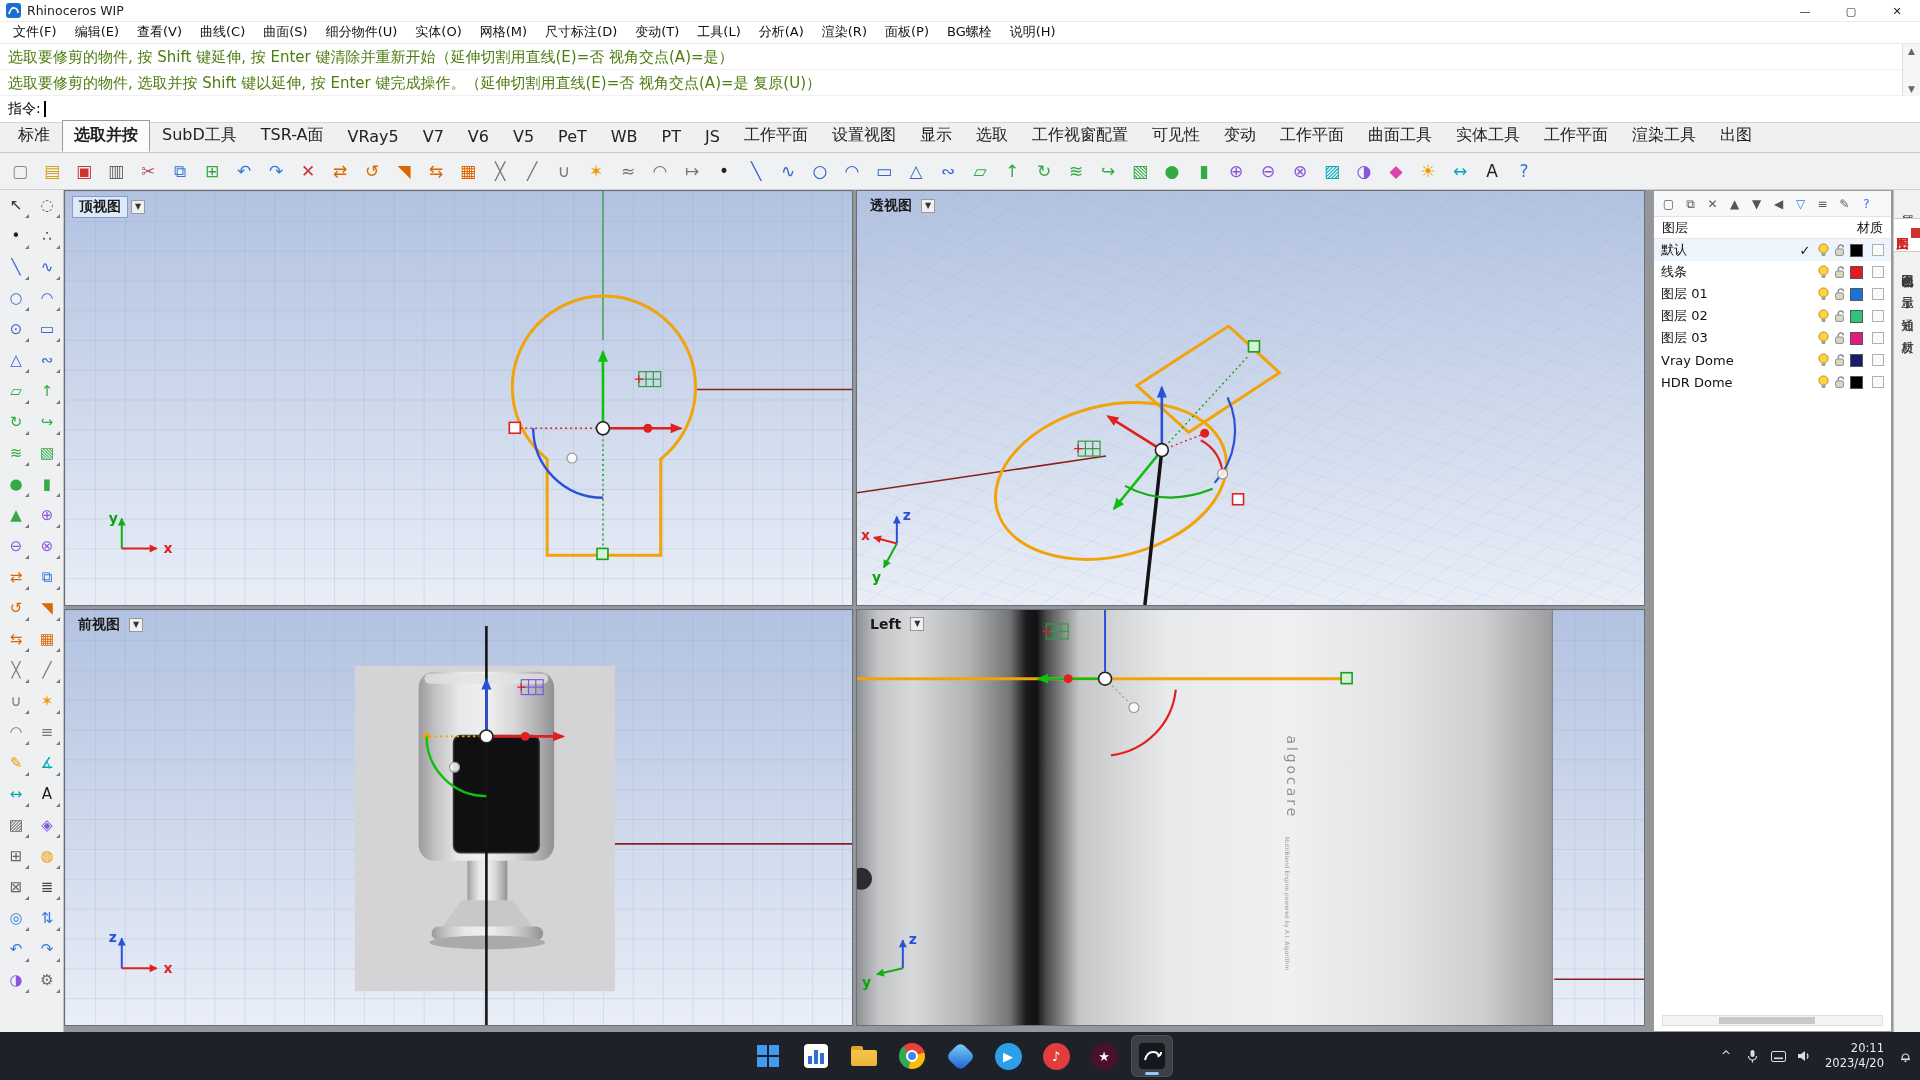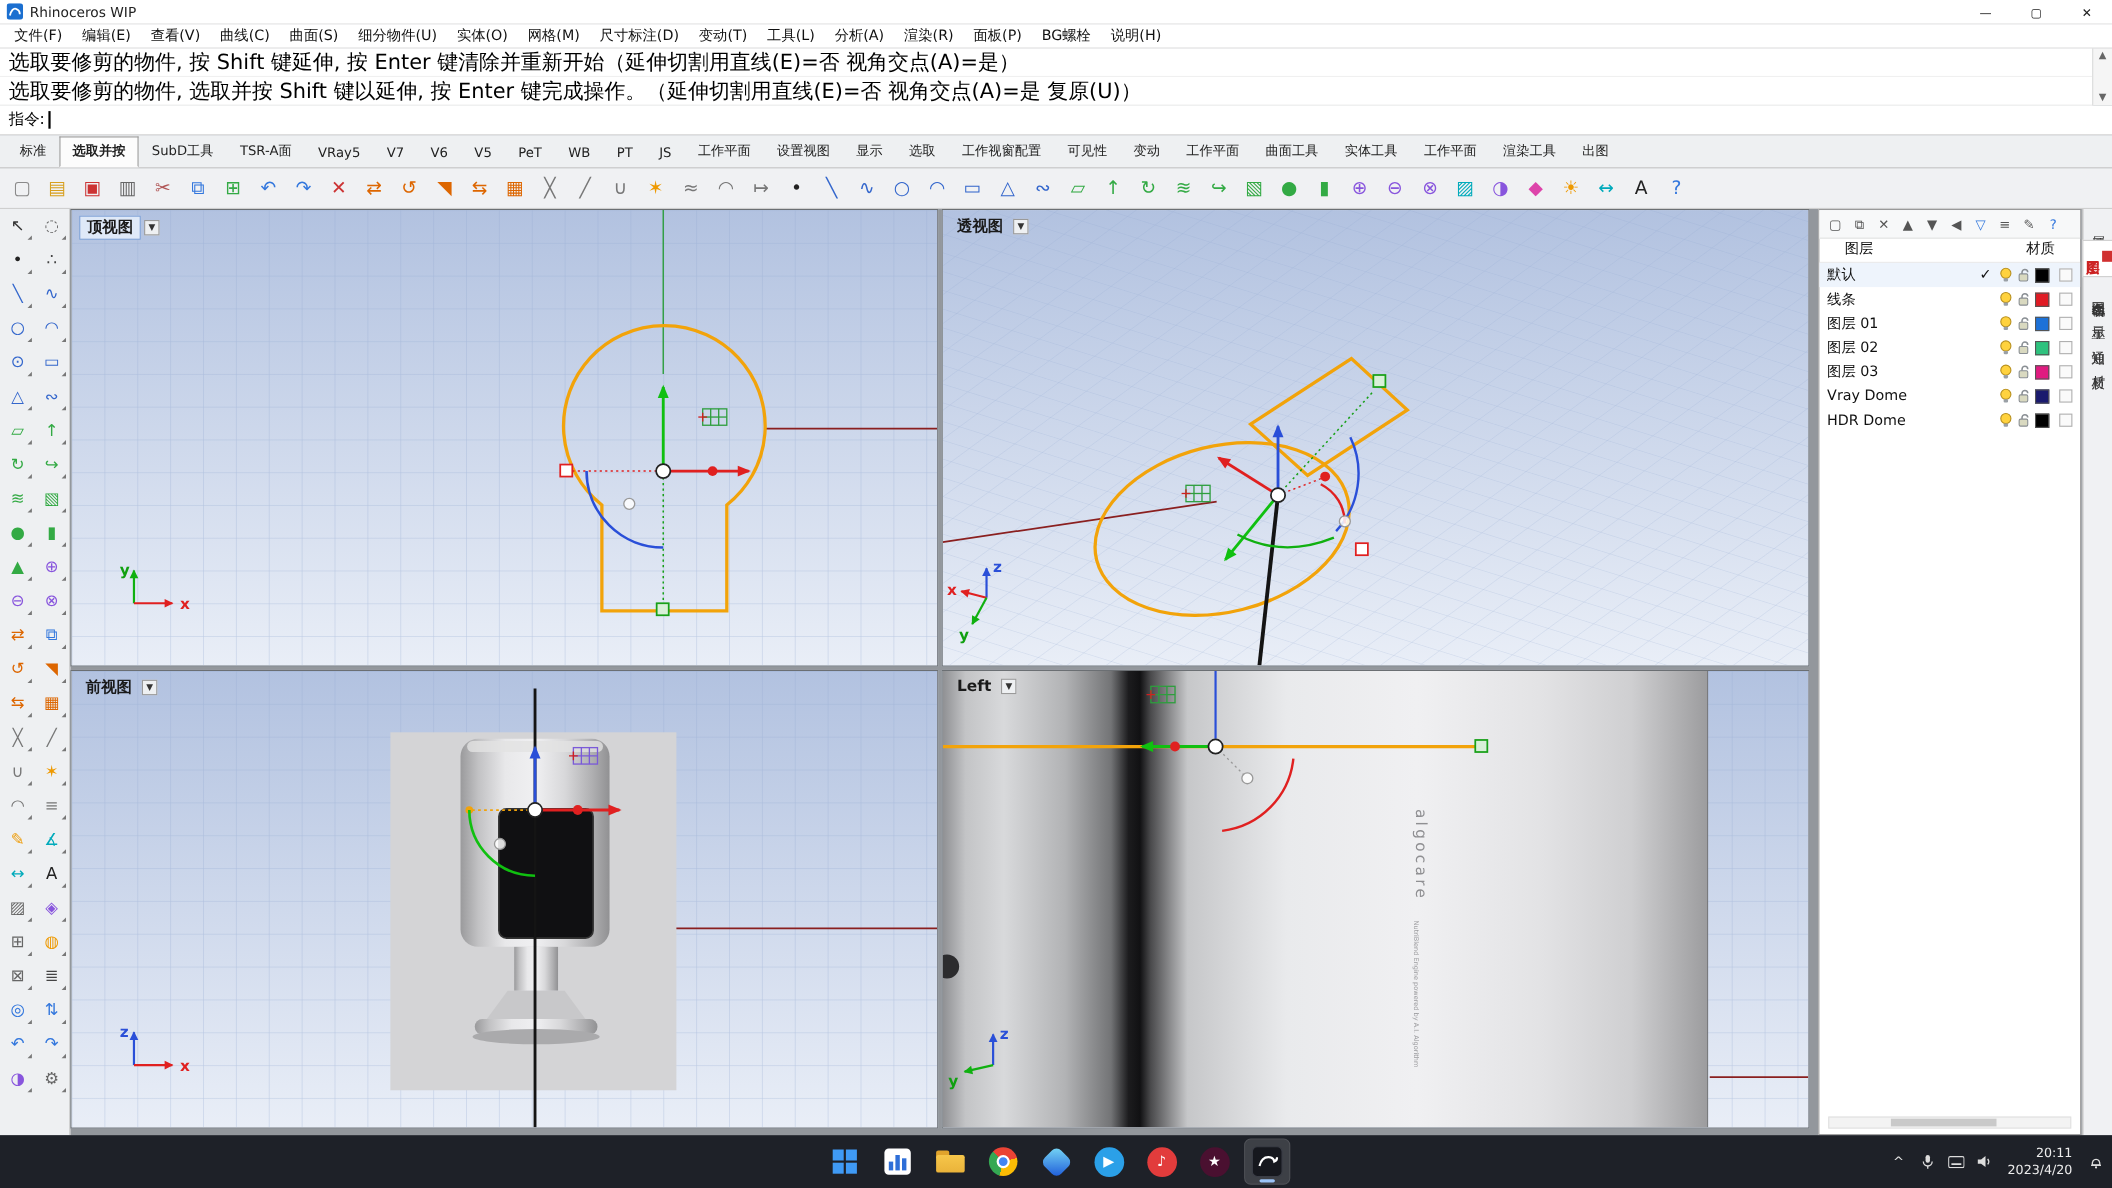--- a/index.html
+++ b/index.html
@@ -10,28 +10,28 @@
 
 .titlebar{position:absolute;top:0;left:0;width:100%;height:22px;background:#fff;display:flex;align-items:center;gap:6px;padding-left:6px;border-bottom:1px solid #ececec}
 .titlebar .title{font-size:12.5px;color:#222}
 .win-controls{position:absolute;right:0;top:0;height:22px;display:flex}
 .win-btn{width:46px;height:22px;display:flex;align-items:center;justify-content:center;font-size:11px;color:#222}
 .menubar{position:absolute;top:22px;left:0;width:100%;height:22px;background:#fff;display:flex;align-items:flex-end;padding-left:4px;border-bottom:1px solid #e6e6e6}
 .menu-item{padding:2px 9px;font-size:13px;color:#111;white-space:nowrap}
 
 
 .cmd-history{position:absolute;top:44px;left:0;width:1902px;height:52px;background:#fff}
-.cmd-line{height:26px;line-height:26px;padding-left:8px;color:#000000;font-size:19px;border-bottom:1px solid #f0f0f0;white-space:nowrap;overflow:hidden}
+.cmd-line{height:26px;line-height:26px;padding-left:8px;color:#4d7c0f;font-size:15px;border-bottom:1px solid #f0f0f0;white-space:nowrap;overflow:hidden}
 .cmd-scrollcol{position:absolute;top:44px;right:0;width:18px;height:52px;background:#f5f5f5;border-left:1px solid #ddd;display:flex;flex-direction:column;justify-content:space-between;align-items:center;font-size:9px;color:#666;padding:2px 0}
 .cmd-prompt{position:absolute;top:96px;left:0;width:100%;height:27px;background:#fff;border-bottom:1px solid #d5d5d5;display:flex;align-items:center;padding-left:8px;font-size:14px;color:#000}
 .caret{display:inline-block;width:2px;height:16px;background:#000;margin-left:3px}
 
 
 .tabbar{position:absolute;top:123px;left:0;width:100%;height:30px;background:#eef0f2;border-bottom:1px solid #c8c8c8;display:flex;align-items:flex-end;padding-left:6px}
-.ws-tab{padding:4px 11px 5px;font-size:12px;color:#222;border:1px solid transparent;white-space:nowrap}
+.ws-tab{padding:4px 11px 5px;font-size:16px;color:#222;border:1px solid transparent;white-space:nowrap}
 .ws-tab.active{background:#fcfcfc;border-color:#9a9a9a;border-bottom-color:#fcfcfc;font-weight:bold}
 
 
 .toolbar{position:absolute;top:153px;left:0;width:100%;height:37px;background:#f0f1f3;border-bottom:1px solid #cfcfcf;display:flex;align-items:center;padding-left:4px;overflow:hidden}
 .tool{width:32px;height:32px;flex:0 0 32px;display:flex;align-items:center;justify-content:center;border-radius:3px}
 .tool span{font-size:17px;line-height:1}
 
 
 .side-tools{position:absolute;top:190px;left:0;width:64px;height:842px;background:#eef0f2;border-right:1px solid #c4c4c4;display:grid;grid-template-columns:31px 31px;align-content:start;justify-content:center}
 .side-tool{position:relative;width:31px;height:31px;display:flex;align-items:center;justify-content:center}
@@ -47,21 +47,21 @@
 .vp-canvas{position:absolute;top:0;left:0;width:100%;height:100%}
 .vp-label{position:absolute;top:5px;left:7px;display:flex;align-items:center;gap:3px;z-index:2}
 .vp-name{font-size:14px;font-weight:bold;color:#1a1a1a;padding:1px 6px}
 .vp-name.active{background:#dfe9f8;border:1px solid #7c9fd4}
 .vp-caret{font-size:8px;color:#333;background:#eef0f2;border:1px solid #9a9a9a;padding:1px 3px;line-height:1.2}
 
 
 .layers-panel{position:absolute;left:1653px;top:190px;width:239px;height:842px;background:#fff;border:1px solid #9a9a9a}
 .lp-toolbar{height:26px;display:flex;align-items:center;gap:1px;padding:0 4px;background:#f7f8f9;border-bottom:1px solid #e2e2e2}
 .lp-tool{width:21px;height:21px;display:flex;align-items:center;justify-content:center;font-size:12px;color:#555}
-.lp-header{height:22px;display:flex;padding:0 23px;font-size:13px;border-bottom:1px solid #e8e8e8}
+.lp-header{height:22px;display:flex;align-items:center;padding:0 8px;font-size:13px;border-bottom:1px solid #e8e8e8}
 .lp-header .col-layer{flex:1}
 .lp-row{height:22px;display:flex;align-items:center;padding:0 7px;font-size:13px}
 .lp-row.current{background:#eef4fc}
 .lp-name{flex:1;white-space:nowrap;overflow:hidden}
 .lp-check{width:18px;text-align:center;font-size:13px}
 .lp-swatch{width:13px;height:13px;border:1px solid #555;margin-left:4px}
 .lp-mat{width:12px;height:12px;border:1px solid #b0b0b0;background:#fafafa;margin-left:9px}
 .lp-bulb,.lp-lock{margin-left:3px}
 .lp-scroll{position:absolute;left:8px;right:8px;bottom:5px;height:11px;background:#f3f3f3;border:1px solid #e0e0e0}
 .lp-thumb{position:absolute;left:56px;top:1px;width:96px;height:7px;background:#c9c9c9}

